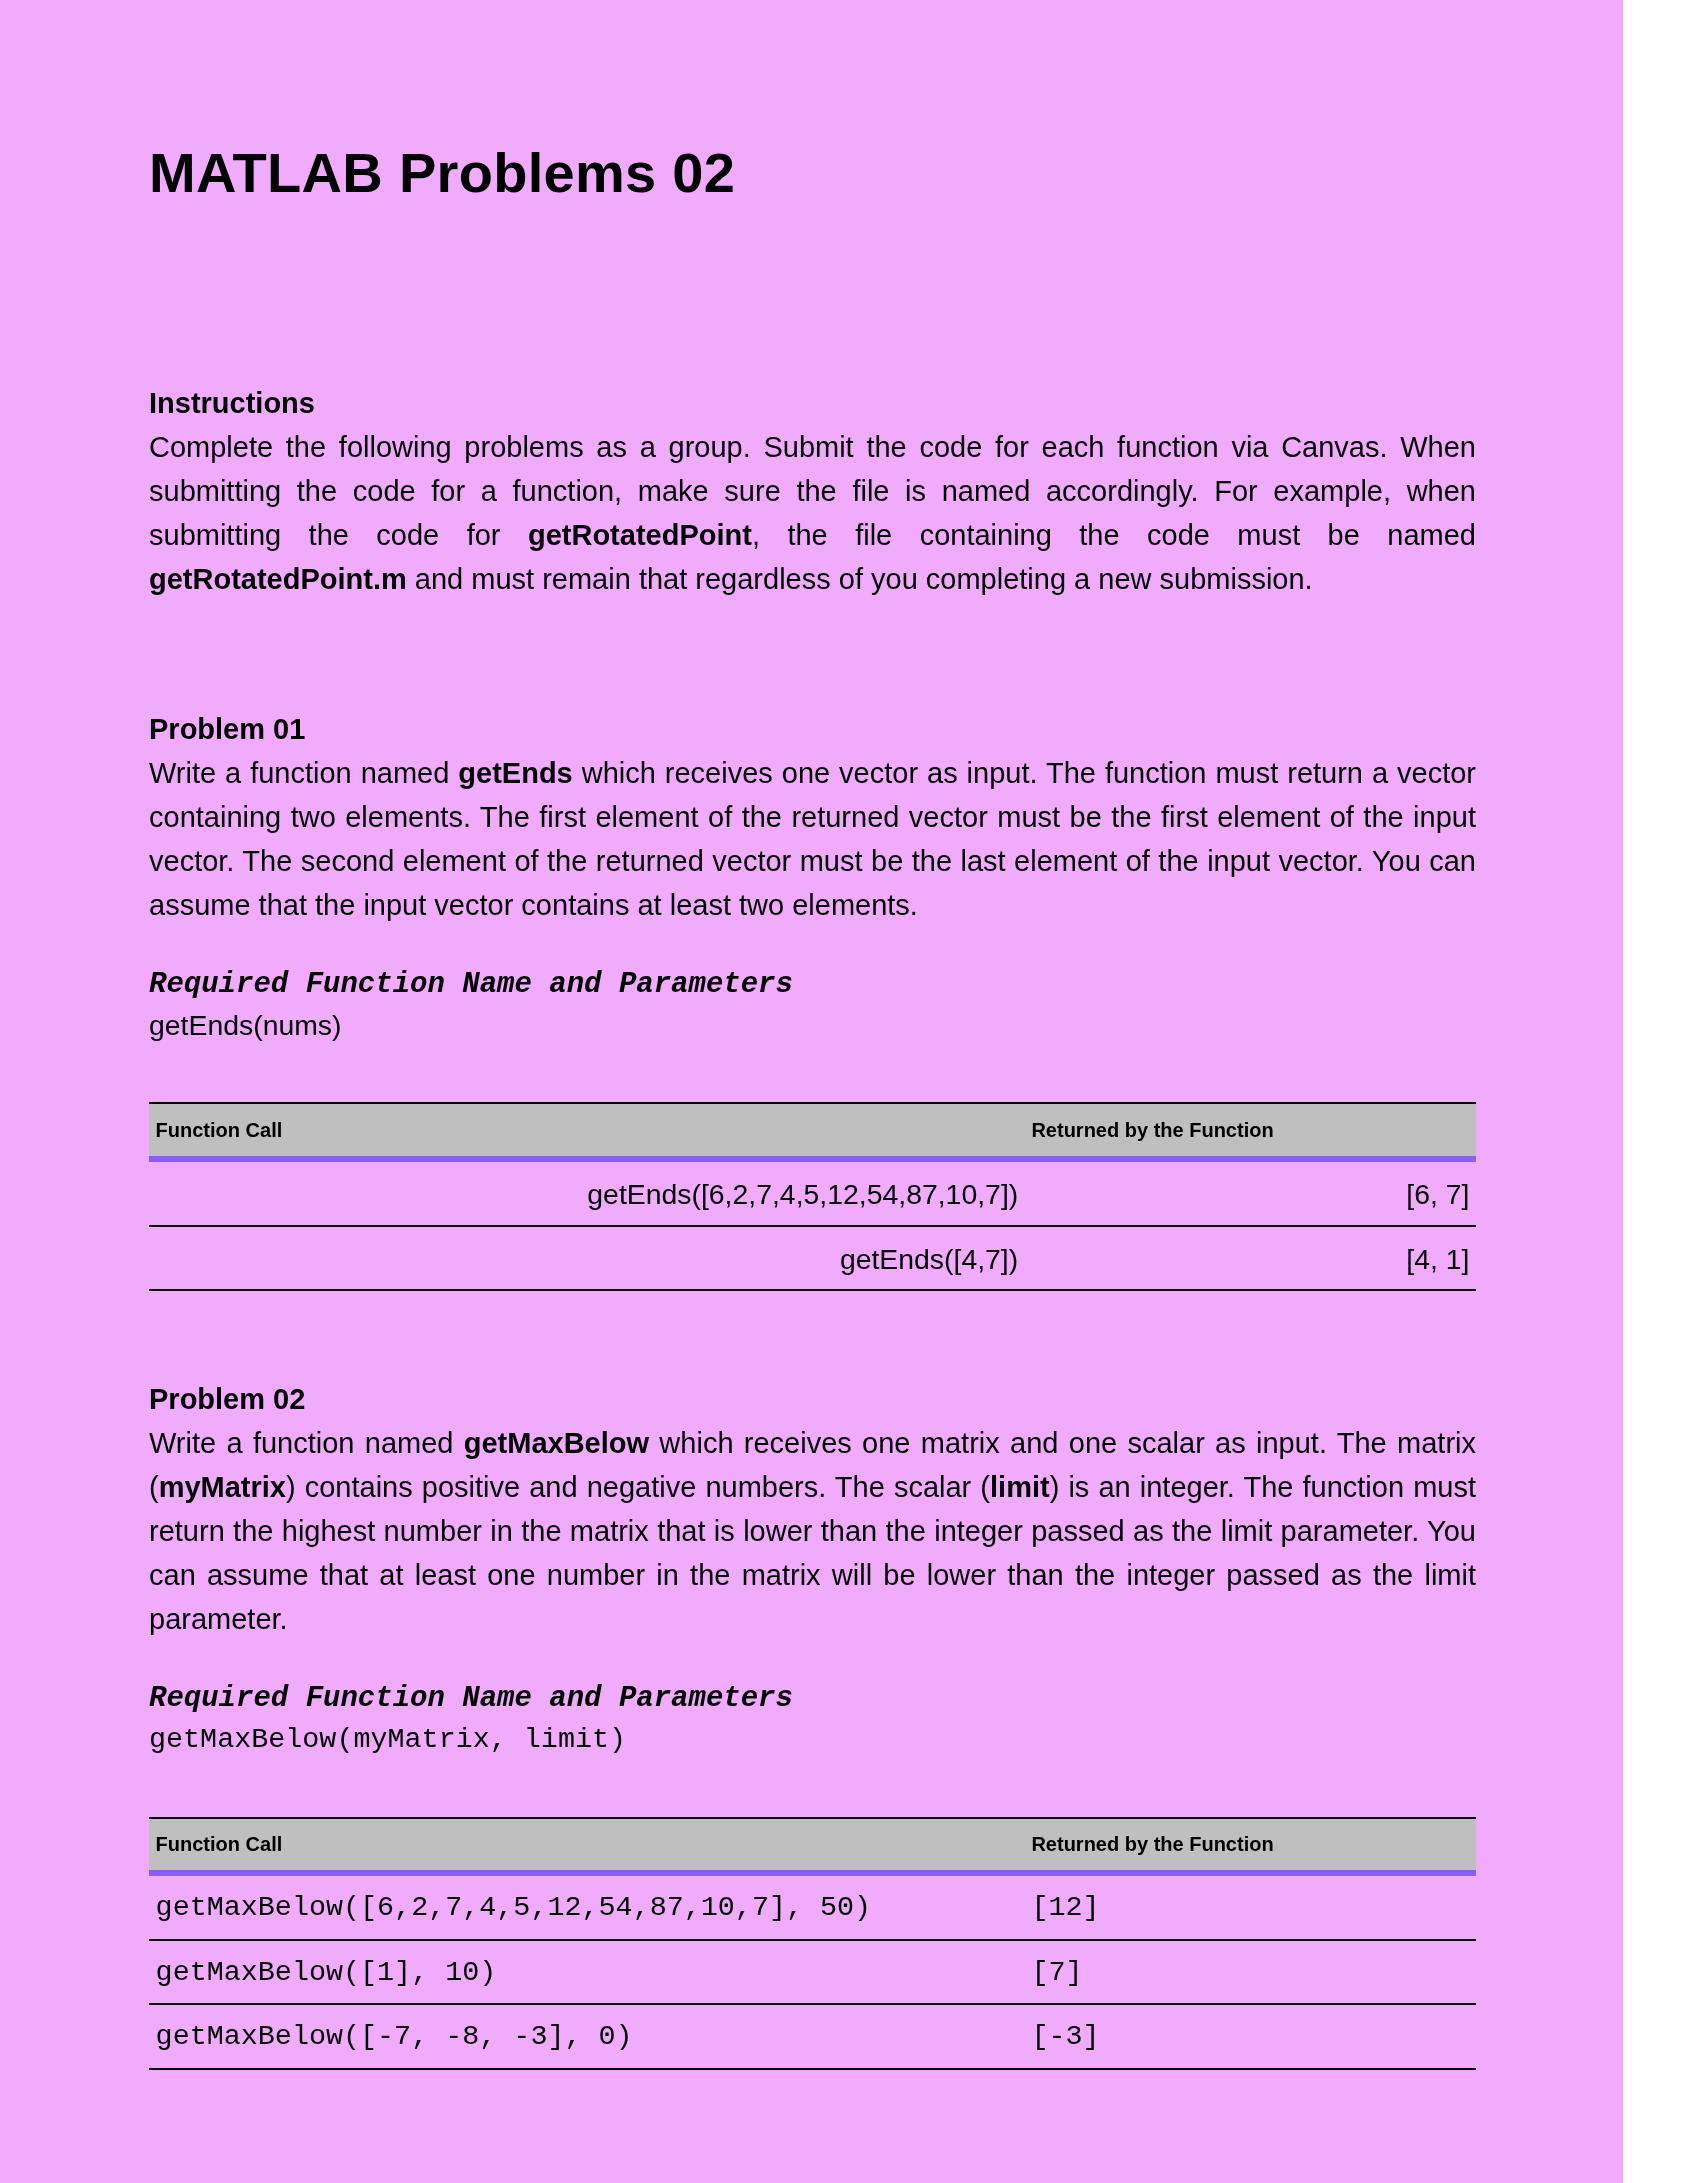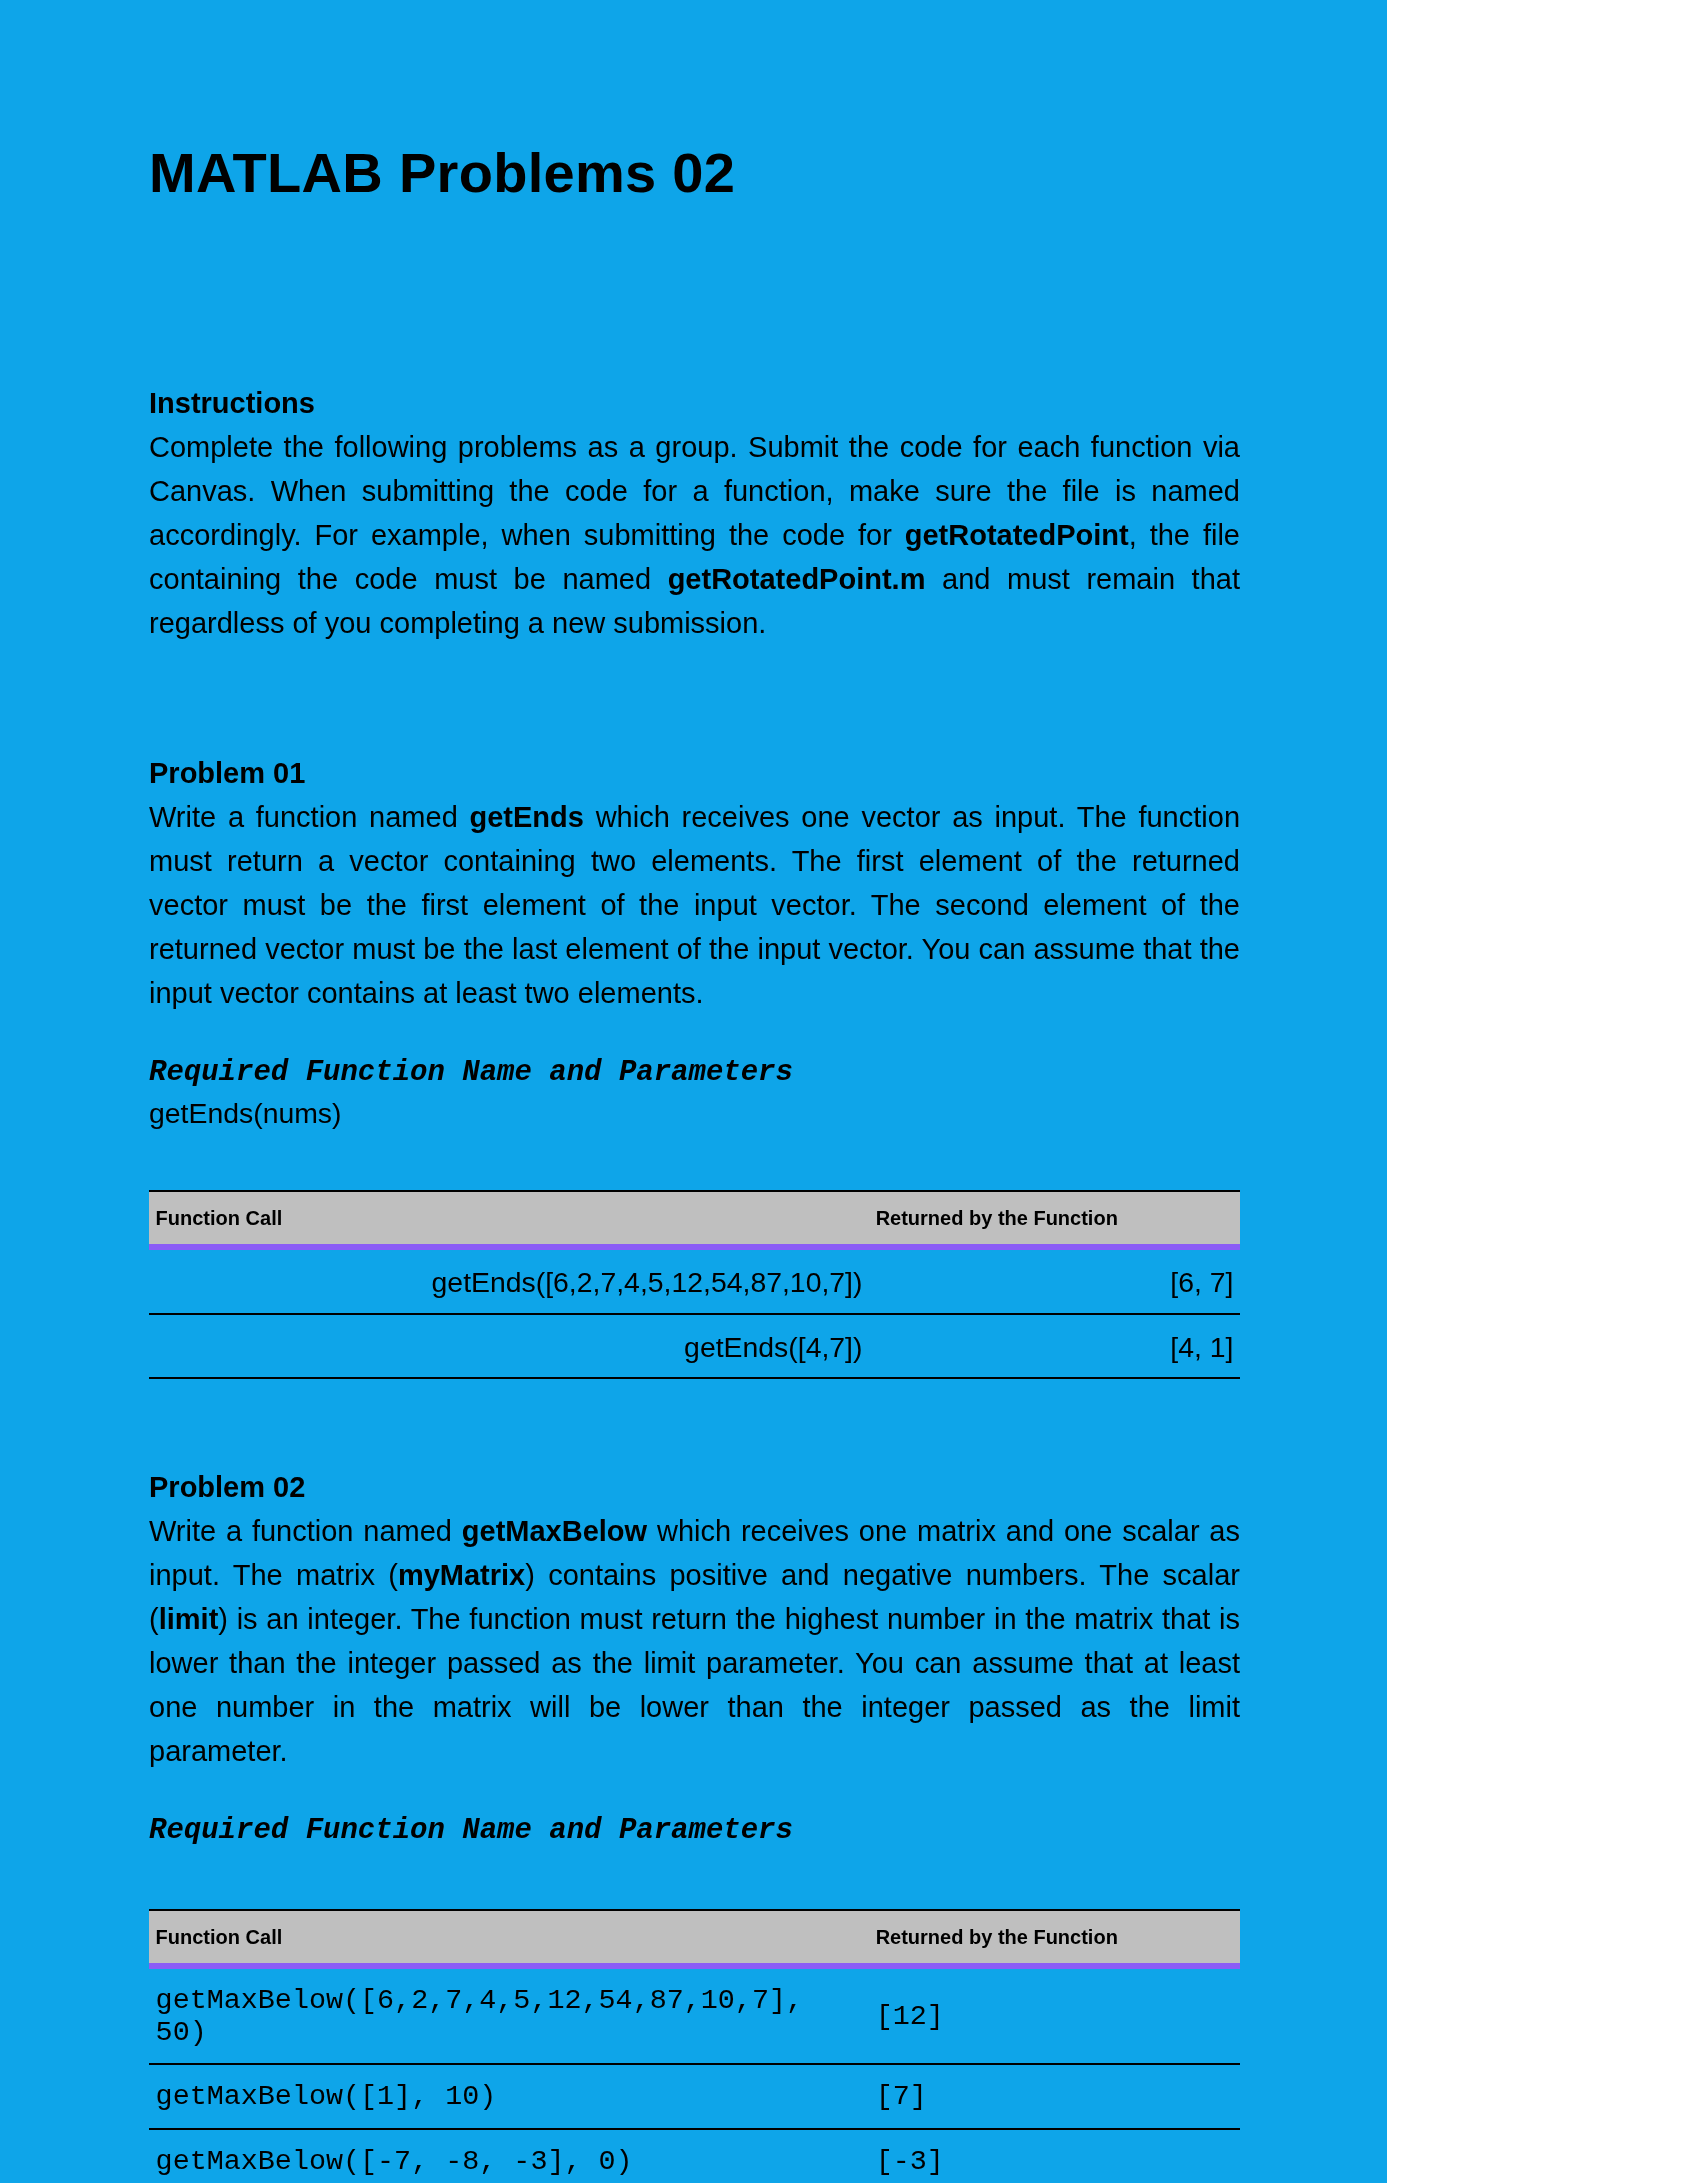--- a/index.html
+++ b/index.html
@@ -2,23 +2,23 @@
 <html style="font-size:10.6px"><head>
 <meta charset="utf-8">
 <style>
   html, body {
     margin: 0;
     padding: 0;
     background: #ffffff;
   }
   .page {
     position: relative;
-    width: 1387px;
+    width: 1623px;
     height: 2183px;
-    background: #0ea5e9;
+    background: #f0abfc;
     box-sizing: border-box;
     padding: 139px 147px 0 149px;
     overflow: hidden;
     font-family: "Liberation Sans", sans-serif;
     color: #000000;
   }
   .doc-title {
     font-size: 56px;
     font-weight: bold;
     line-height: 1.2;
@@ -131,20 +131,21 @@
       </tbody>
     </table>
   </div>
 
   <div class="problem-section problem-02-section">
     <div class="section-heading">Problem 02</div>
     <p class="para"><span>Write a function named </span><b>getMaxBelow</b><span> which receives one matrix and one scalar as input. The matrix (</span><b>myMatrix</b><span>) contains positive and negative numbers. The scalar (</span><b>limit</b><span>) is an integer. The function must return the highest number in the matrix that is lower than the integer passed as the limit parameter. You can assume that at least one number in the matrix will be lower than the integer passed as the limit parameter.</span></p>
 
     <div class="required-block">
       <div class="required-label">Required Function Name and Parameters</div>
+      <div class="signature mono">getMaxBelow(myMatrix, limit)</div>
     </div>
 
     <table class="fn-table mono-cells">
       <colgroup>
           <col class="col-call">
           <col class="col-result">
         </colgroup>
       <thead>
         <tr>
           <th>Function Call</th>

